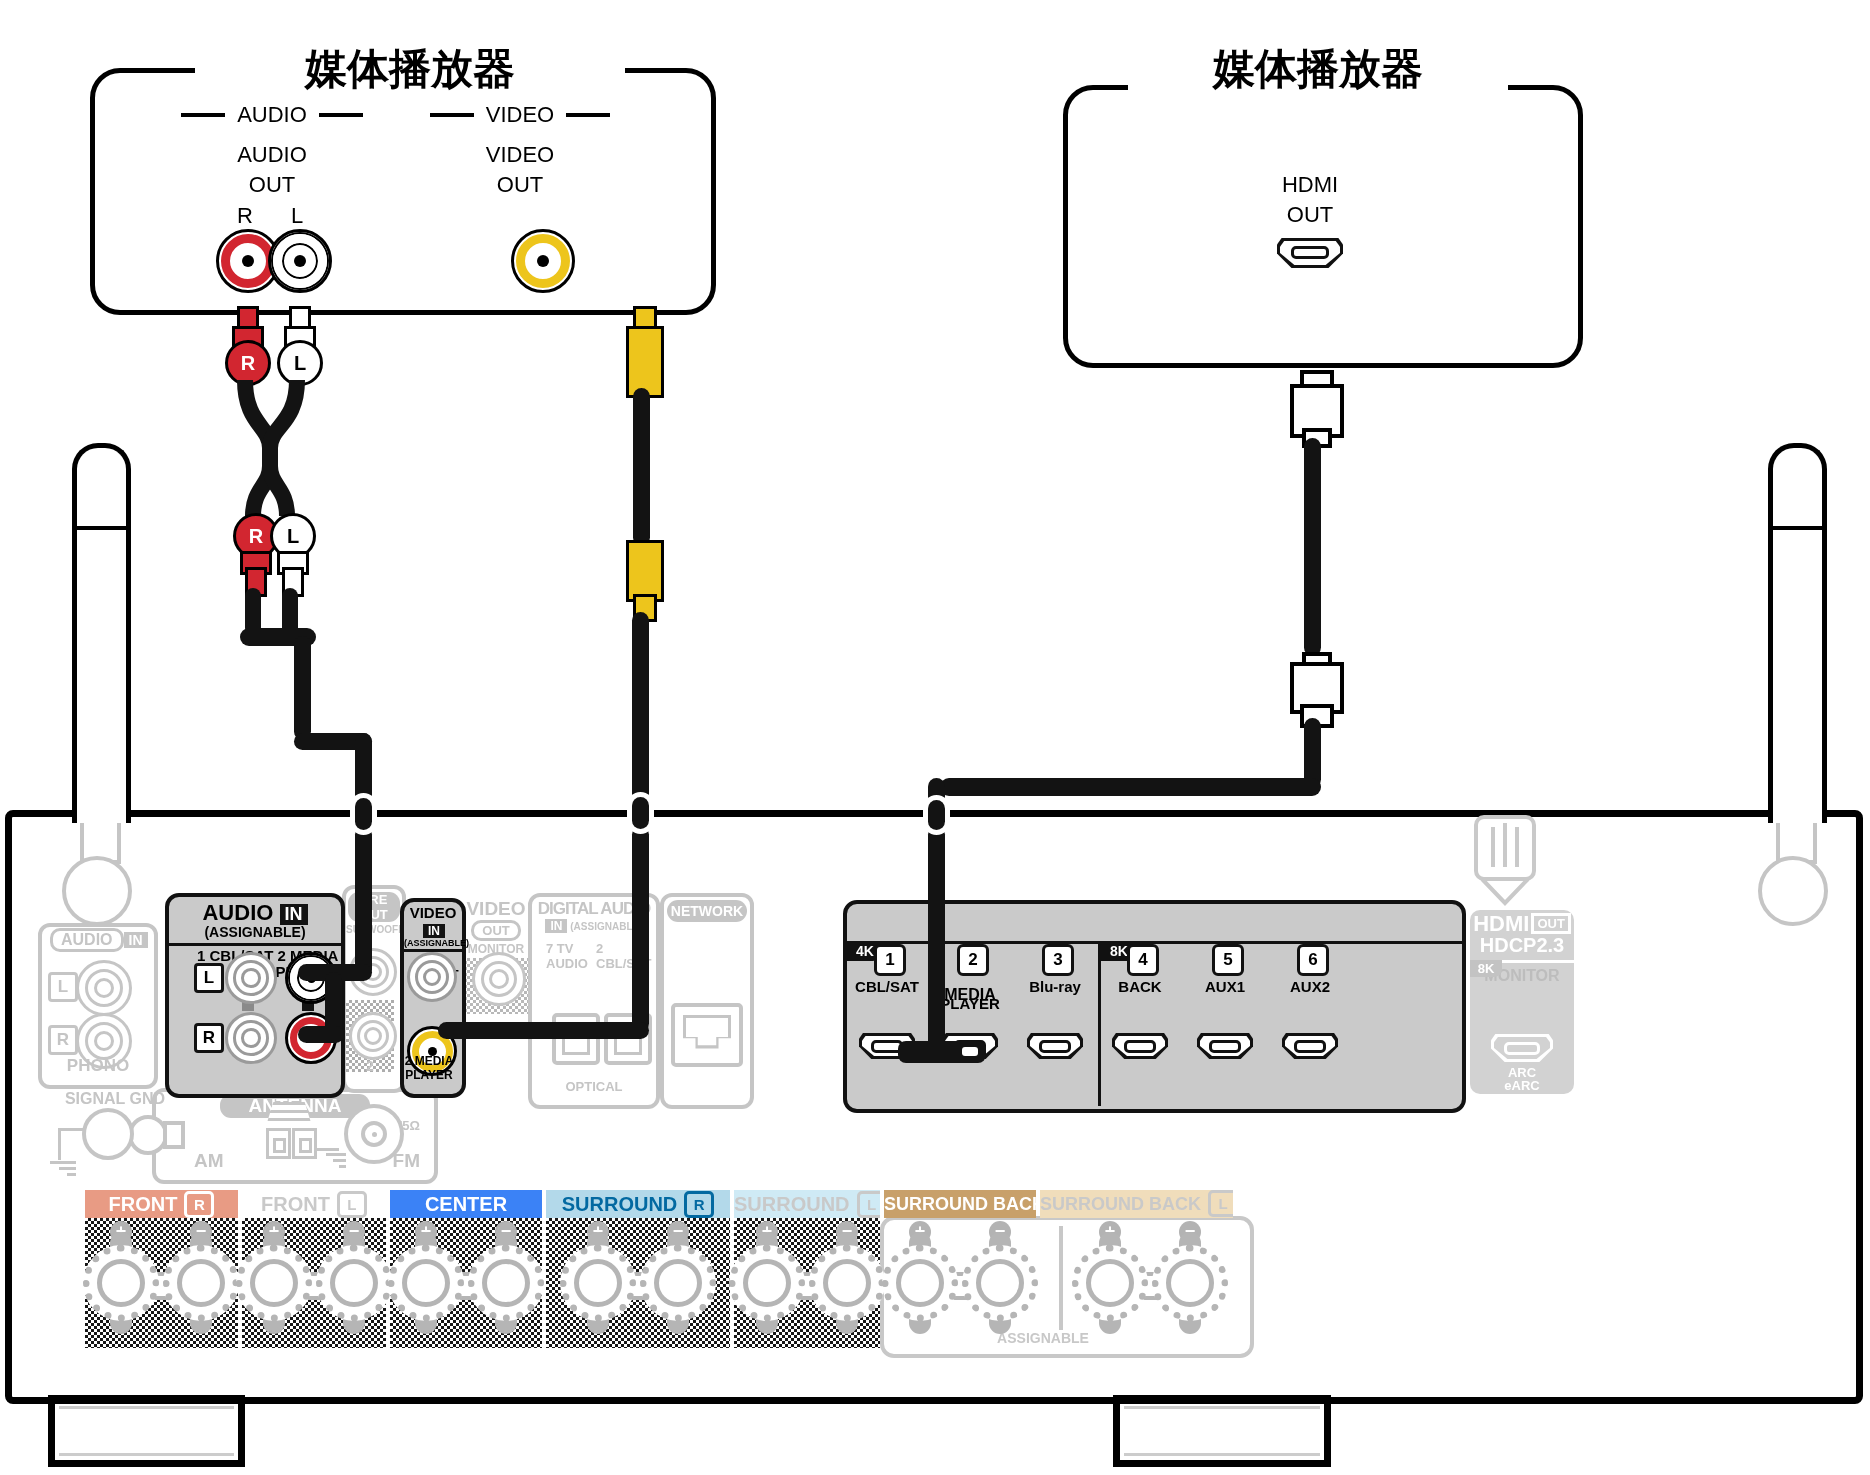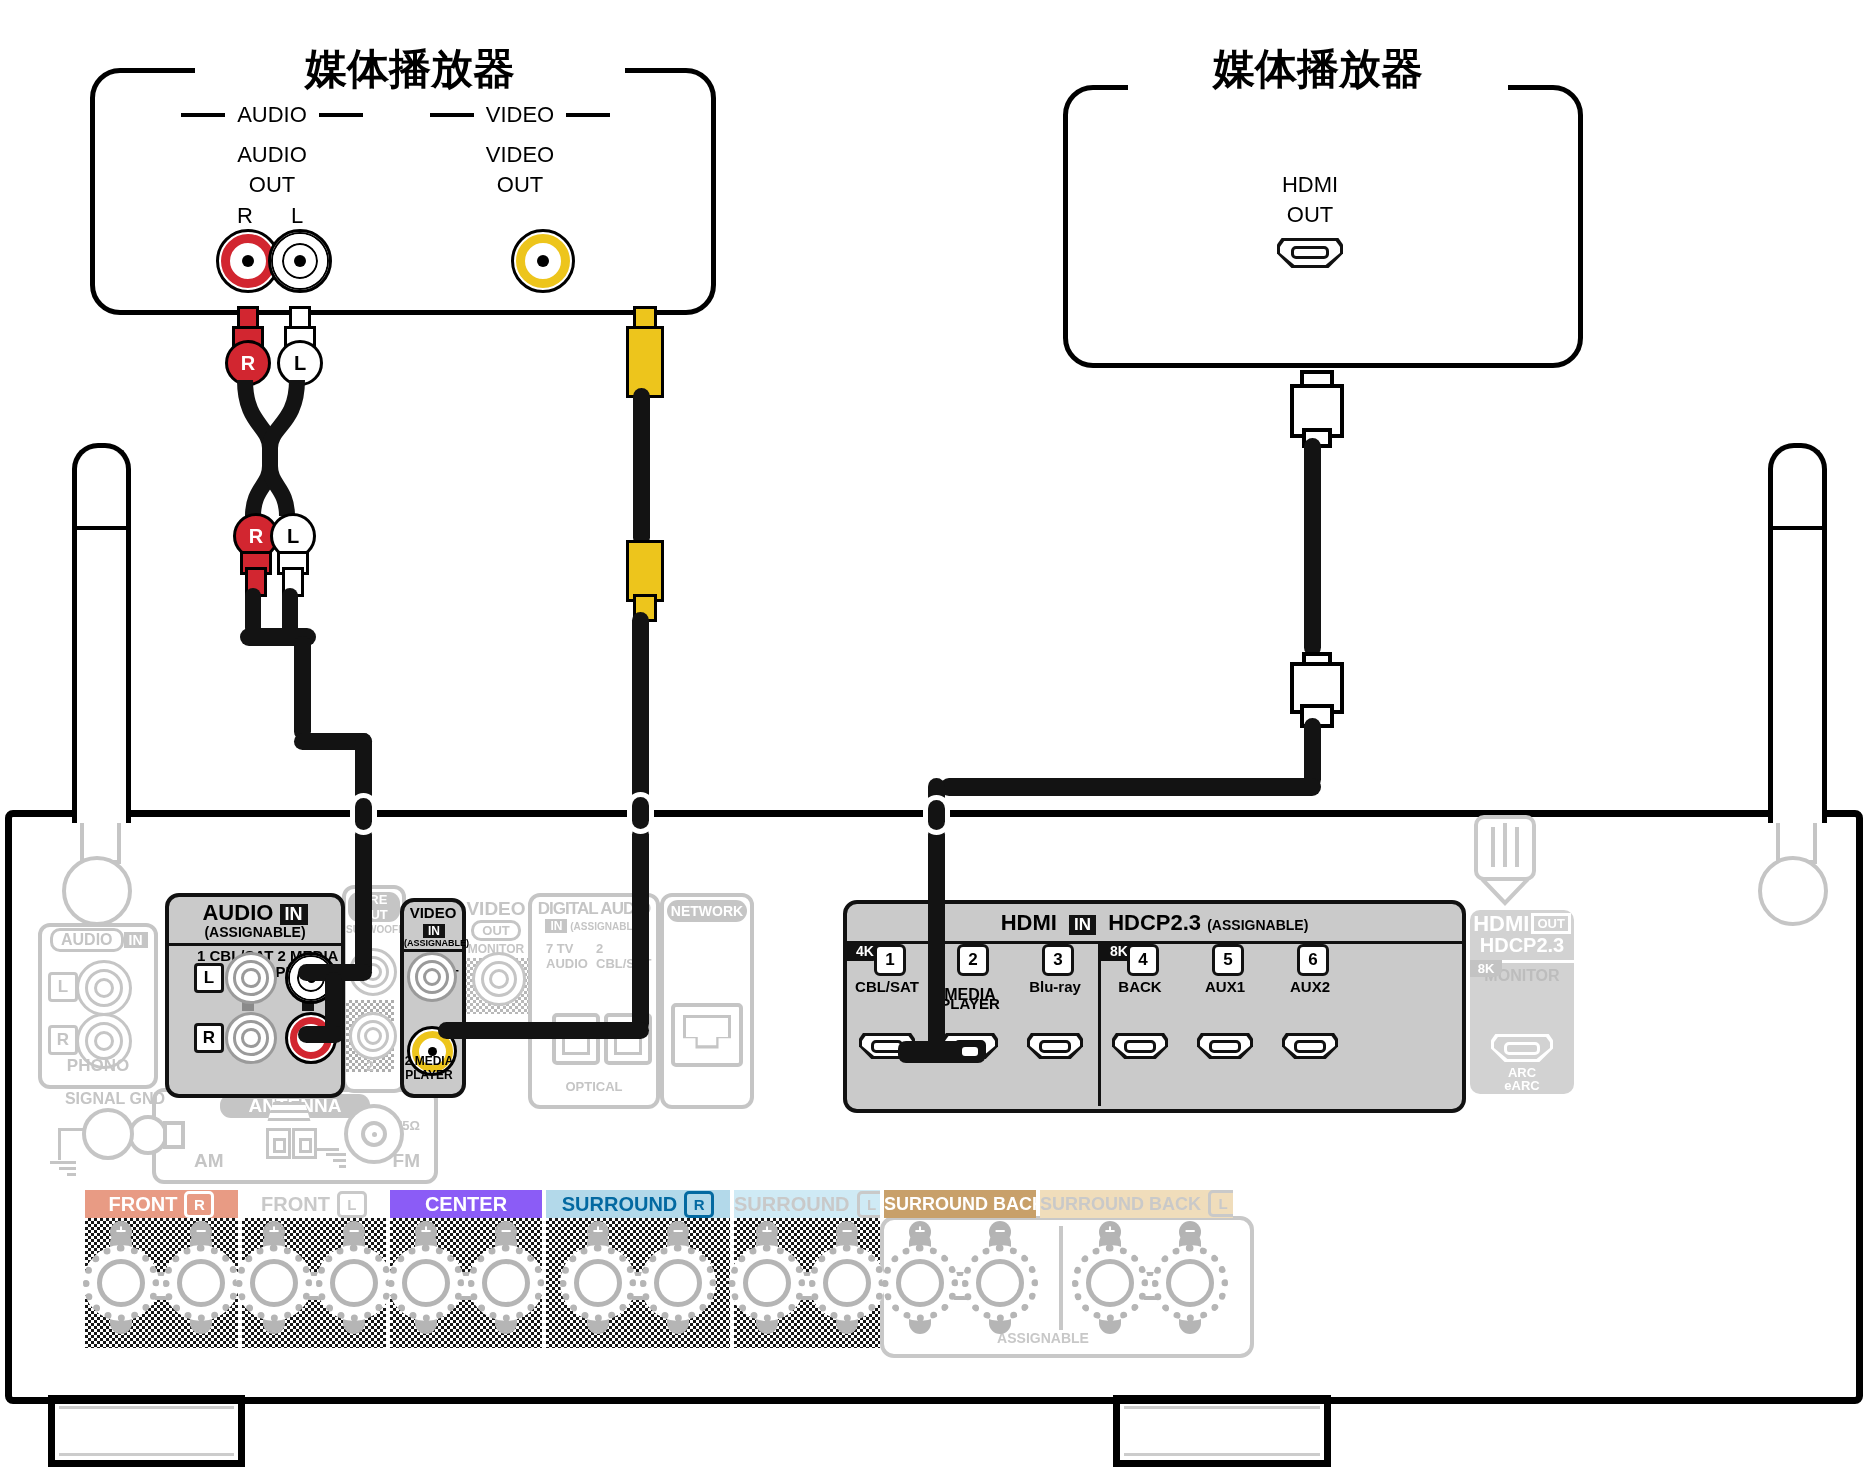--- a/index.html
+++ b/index.html
@@ -344,25 +344,20 @@
 
   <div class="grayblock" style="left:660px;top:893px;width:86px;height:208px;z-index:8">
     <div class="pill" style="margin:3px 3px 0;font-size:14px;line-height:22px">NETWORK</div>
   </div>
   <div class="a" style="left:671px;top:1003px;width:64px;height:56px;border:4px solid #c5c5c5;border-radius:5px;background:#fff;z-index:9">
     <span class="a" style="inset:8px;background:#c5c5c5;clip-path:polygon(0 0,100% 0,100% 58%,74% 58%,74% 84%,26% 84%,26% 58%,0 58%)"></span>
     <span class="a" style="inset:11px;background:#fff;clip-path:polygon(0 0,100% 0,100% 56%,72% 56%,72% 80%,28% 80%,28% 56%,0 56%)"></span>
     </div>
 
   <div class="activeblock" style="left:843px;top:900px;width:615px;height:205px;z-index:10">
-    <div class="a tc" style="left:0;top:6px;width:100%;font-size:22px;font-weight:bold">
-      <span>HDMI</span>
-      <span class="inb" style="font-size:17px;margin:0 6px">IN</span>
-      <span>HDCP2.3</span>
-      <span style="font-size:14px">(ASSIGNABLE)</span></div>
     <div class="a" style="left:0;top:37px;width:100%;height:3px;background:#111"></div>
     <div class="a" style="left:251px;top:37px;width:3px;height:165px;background:#111"></div>
     <div class="a b" style="left:0;top:37px;width:36px;height:20px;background:#111;color:#fff;font-size:14px;text-align:center;line-height:20px;border-radius:0 0 10px 0">4K</div>
     <div class="a b" style="left:254px;top:37px;width:36px;height:20px;background:#111;color:#fff;font-size:14px;text-align:center;line-height:20px;border-radius:0 0 10px 0">8K</div>
   </div>
 
   <div class="numbox" style="left:874px;top:944px;z-index:11">1</div>
   <div class="numbox" style="left:957px;top:944px;z-index:11">2</div>
   <div class="numbox" style="left:1042px;top:944px;z-index:11">3</div>
   <div class="numbox" style="left:1127px;top:944px;z-index:11">4</div>
@@ -442,21 +437,21 @@
       <i style="width:7px"></i>
     </div>
   <div class="a" style="left:344px;top:1104px;width:52px;height:52px;border:4px solid #c5c5c5;border-radius:50%;background:#fff;display:flex;align-items:center;justify-content:center;z-index:9">
     <span style="width:18px;height:18px;border:4px solid #c5c5c5;border-radius:50%;display:flex;align-items:center;justify-content:center">
         <span style="width:5px;height:5px;background:#c5c5c5;border-radius:50%"></span>
       </span>
     </div>
 
   <div class="spkhead" style="left:85px;top:1190px;width:153px;background:#e89b84;color:#fff;z-index:10"><span>FRONT</span><span class="chbox">R</span></div>
   <div class="spkhead" style="left:242px;top:1190px;width:144px;background:#ffffff;color:#c9c9c9;z-index:10"><span>FRONT</span><span class="chbox">L</span></div>
-  <div class="spkhead" style="left:390px;top:1190px;width:152px;background:#8b5cf6;color:#fff;z-index:10"><span>CENTER</span></div>
+  <div class="spkhead" style="left:390px;top:1190px;width:152px;background:#3b82f6;color:#fff;z-index:10"><span>CENTER</span></div>
   <div class="spkhead" style="left:546px;top:1190px;width:184px;background:#b3d9ea;color:#0369a1;z-index:10"><span>SURROUND</span><span class="chbox">R</span></div>
   <div class="spkhead" style="left:734px;top:1190px;width:146px;background:#cfeaf5;color:#c9c9c9;z-index:10"><span>SURROUND</span><span class="chbox">L</span></div>
   <div class="spkhead" style="left:884px;top:1190px;width:152px;background:#c8a06a;color:#fff;font-size:18px;z-index:10"><span>SURROUND BACK</span></div>
   <div class="spkhead" style="left:1040px;top:1190px;width:193px;background:#f0ddbb;color:#c9c9c9;font-size:18px;z-index:10"><span>SURROUND BACK</span><span class="chbox">L</span></div>
 
   <div class="a halftone" style="left:85px;top:1218px;width:153px;height:130px;z-index:8"></div>
   <div class="a halftone" style="left:242px;top:1218px;width:144px;height:130px;z-index:8"></div>
   <div class="a halftone" style="left:390px;top:1218px;width:152px;height:130px;z-index:8"></div>
   <div class="a halftone" style="left:546px;top:1218px;width:184px;height:130px;z-index:8"></div>
   <div class="a halftone" style="left:734px;top:1218px;width:146px;height:130px;z-index:8"></div>

